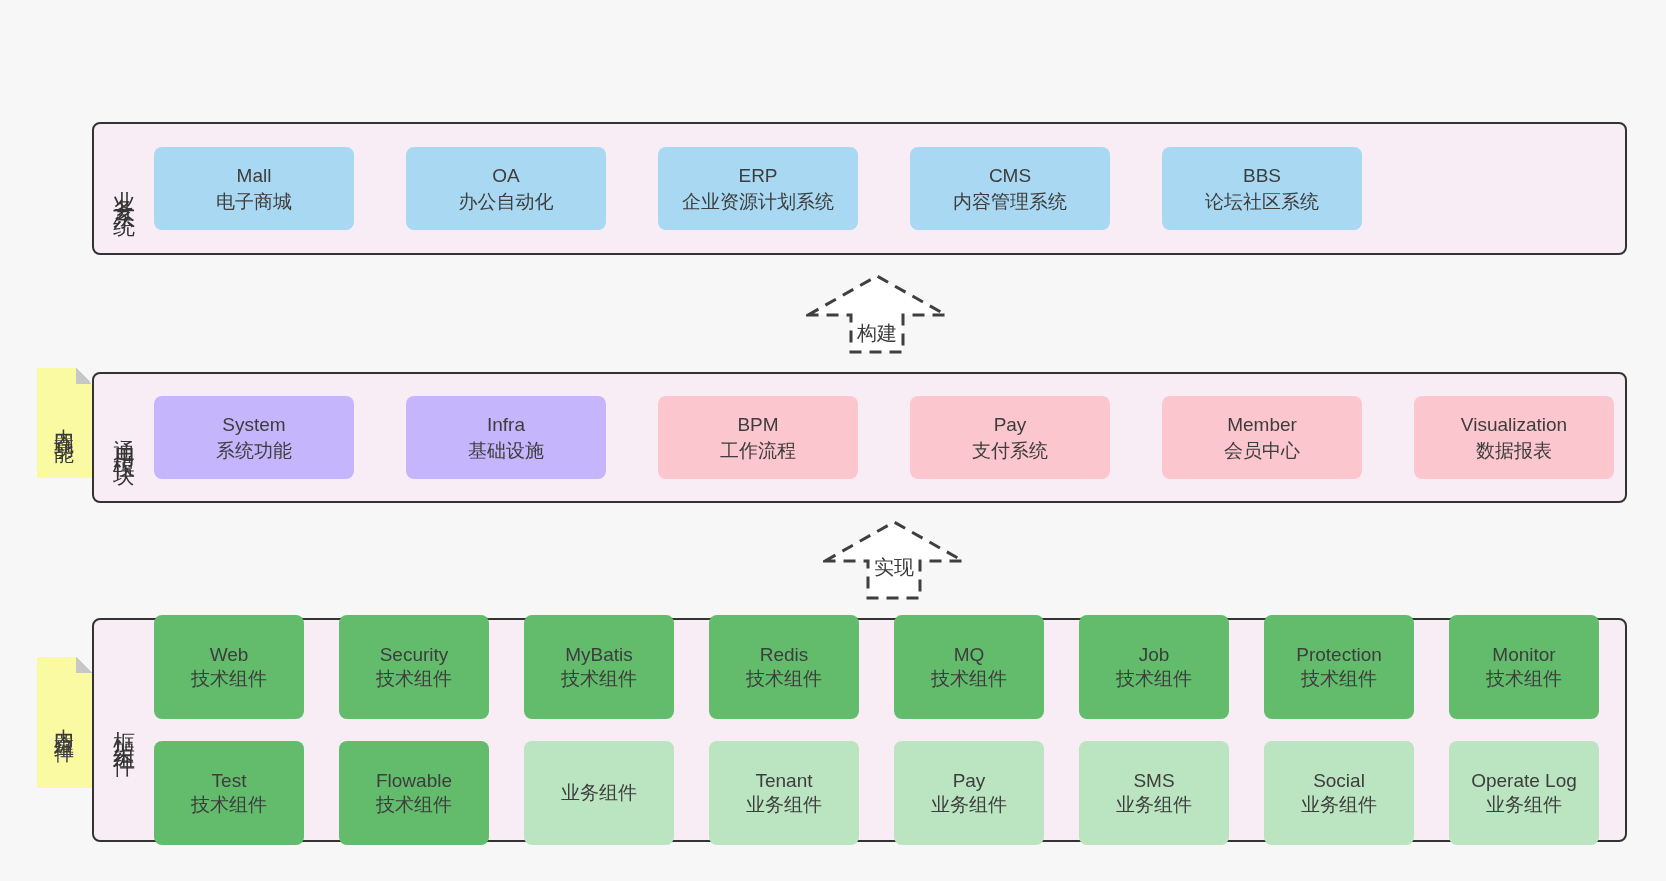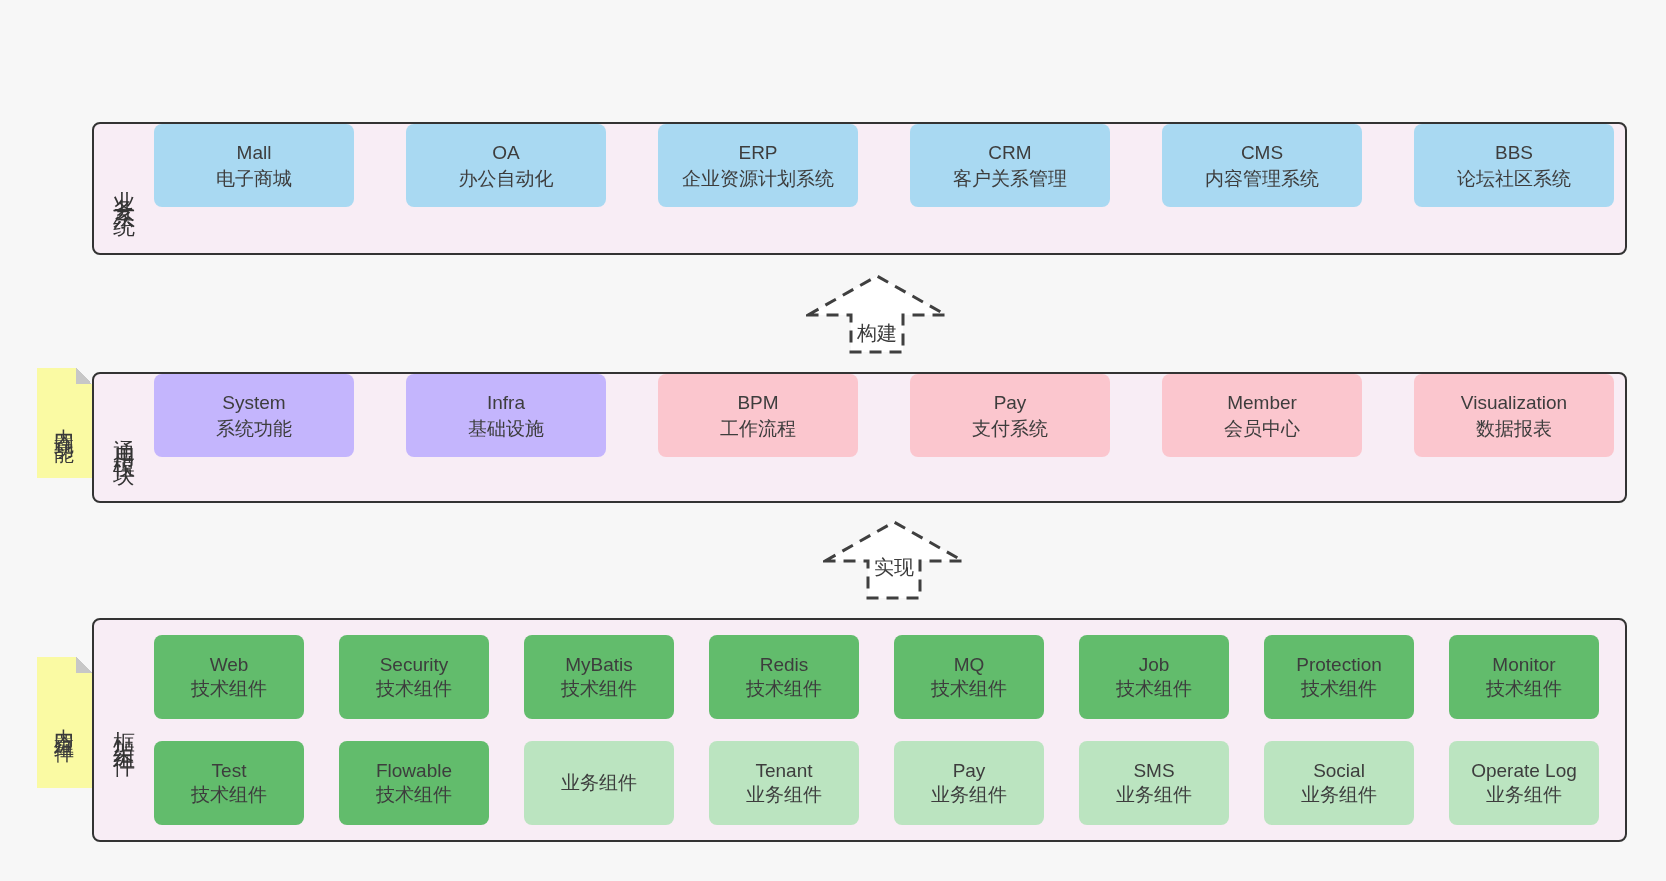--- a/index.html
+++ b/index.html
@@ -33,39 +33,39 @@
   }
   .v-text{
     writing-mode:vertical-rl;
     text-orientation:upright;
     font-size:22px;
     letter-spacing:8px;
     color:#333;
     line-height:1;
   }
   .boxes-area{
-    flex:1;display:flex;gap:52px;padding-right:15px;
+    flex:1;display:flex;align-items:center;gap:52px;padding-right:15px;
   }
   .rows-area{
     flex:1;display:flex;flex-direction:column;justify-content:center;gap:22px;padding-right:28px;
   }
   .row{display:flex;gap:35px;}
 
   
   .box{
     border-radius:8px;
     display:flex;flex-direction:column;align-items:center;justify-content:center;
     text-align:center;
     font-size:19px;line-height:26px;
     color:#3d3d3d;
     box-sizing:border-box;
     padding:0 10px;
   }
   .box-lg{width:200px;height:83px;flex:0 0 200px;}
-  .box-sm{width:150px;height:84px;flex:0 0 150px;padding:0 8px;line-height:24px;}
+  .box-sm{width:150px;height:104px;flex:0 0 150px;padding:0 8px;line-height:24px;}
   .box--blue{background:#a9d9f2;}
   .box--red{background:#c4b5fd;}
   .box--pink{background:#fbc6ce;}
   .box--green{background:#62bc6c;}
   .box--lightgreen{background:#bbe4c0;}
 
   
   .sticky{
     position:absolute;
     background:#fafaa3;
@@ -110,24 +110,20 @@
       </div>
       <div class="box box-lg box--blue">
         <div>OA</div>
         <div>办公自动化</div>
       </div>
       <div class="box box-lg box--blue">
         <div>ERP</div>
         <div>企业资源计划系统</div>
       </div>
       <div class="box box-lg box--blue">
-        <div>CRM</div>
-        <div>客户关系管理</div>
-      </div>
-      <div class="box box-lg box--blue">
         <div>CMS</div>
         <div>内容管理系统</div>
       </div>
       <div class="box box-lg box--blue">
         <div>BBS</div>
         <div>论坛社区系统</div>
       </div>
     </div>
   </section>
 

